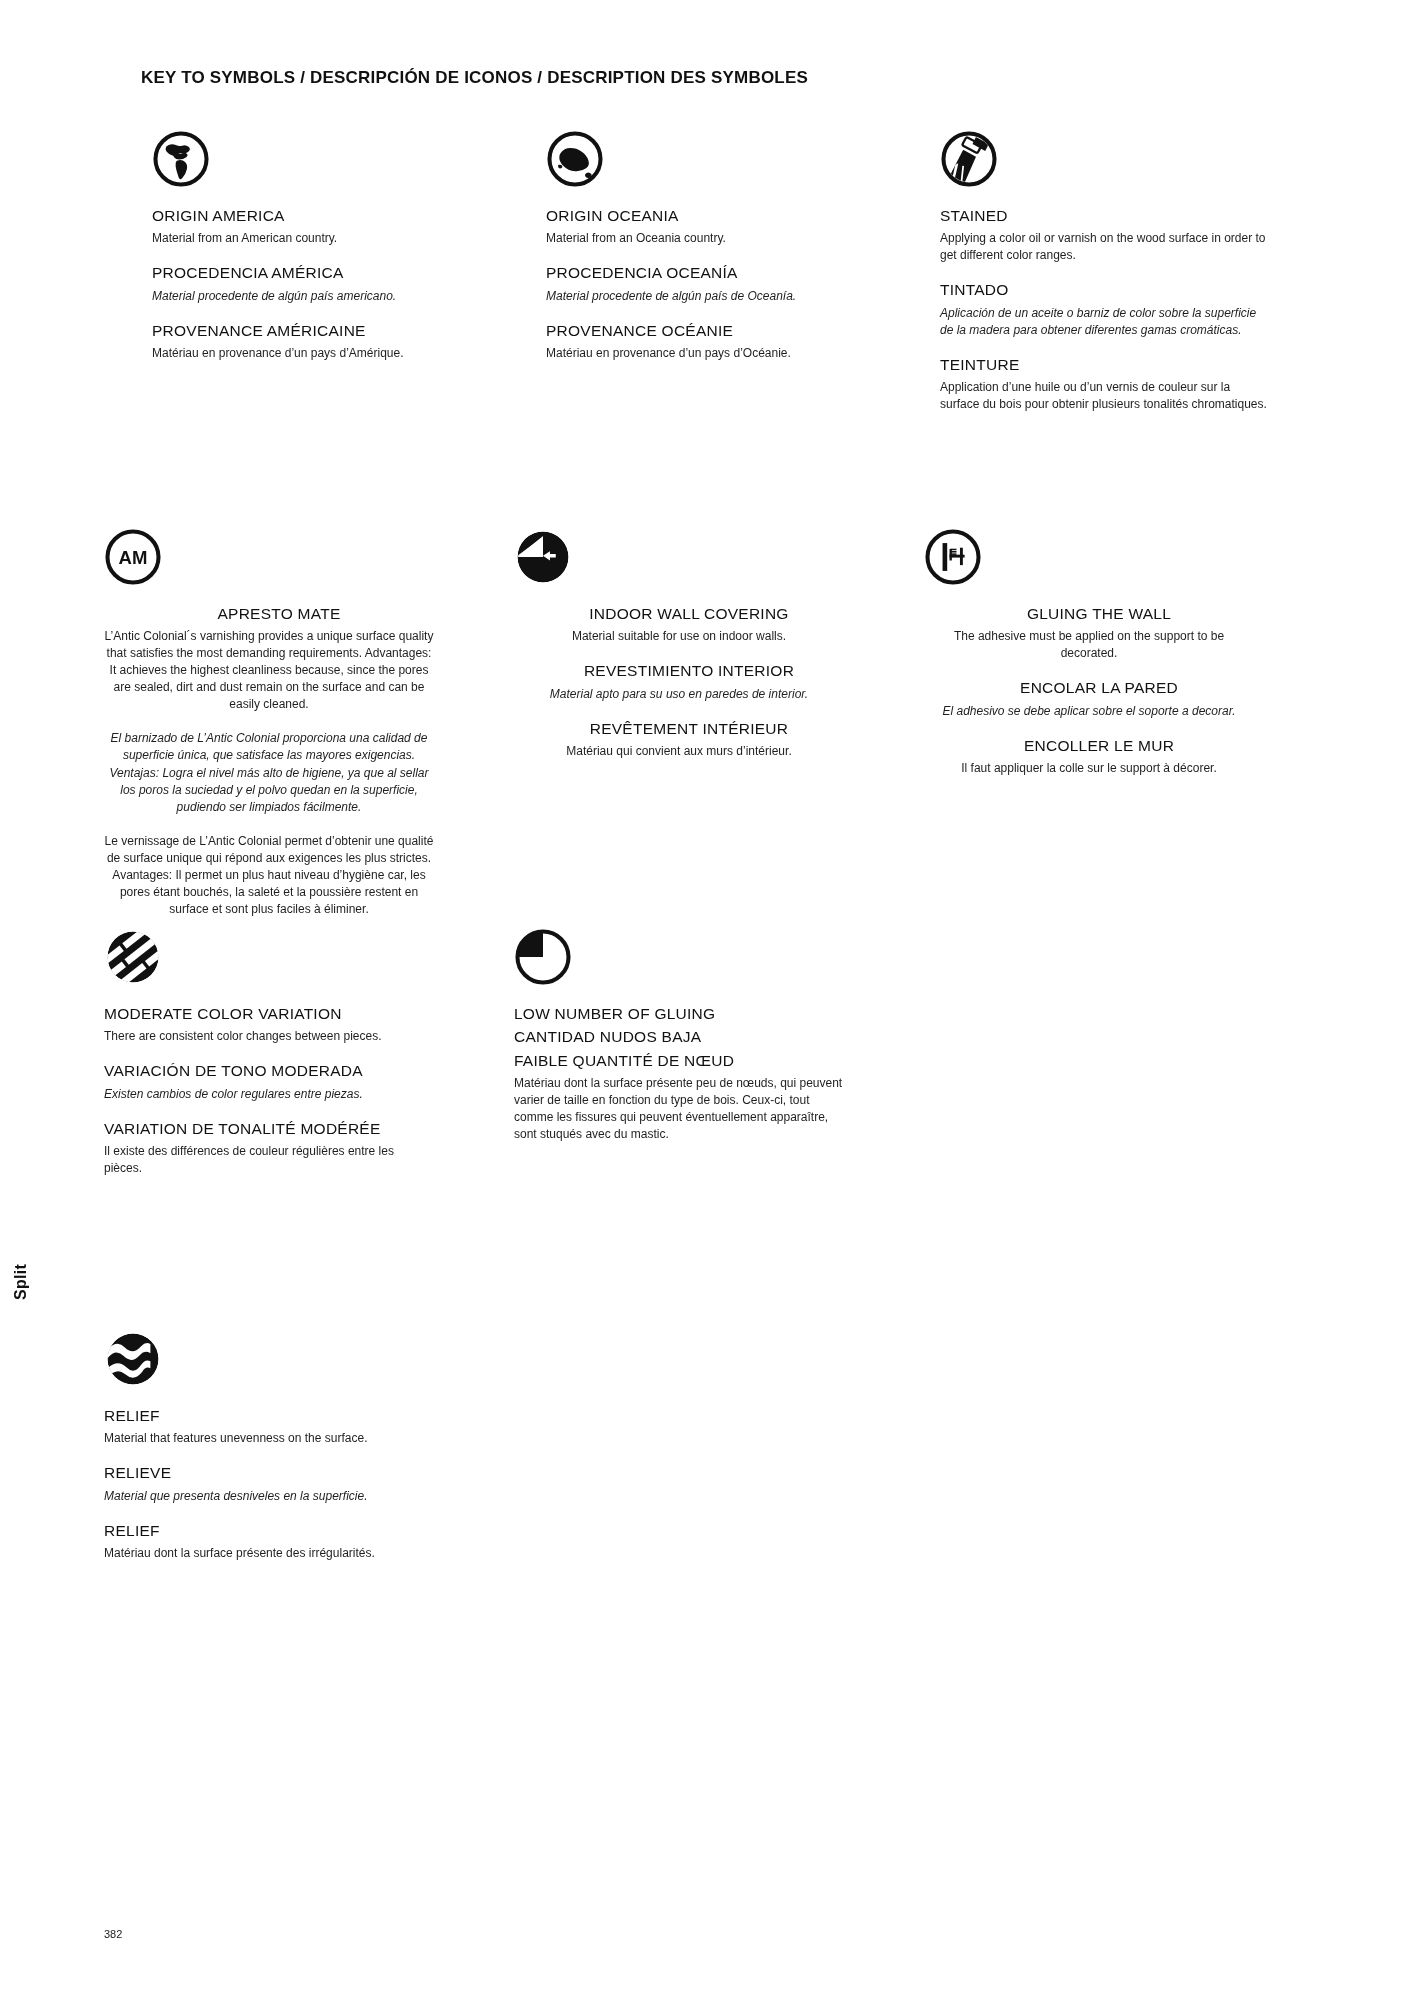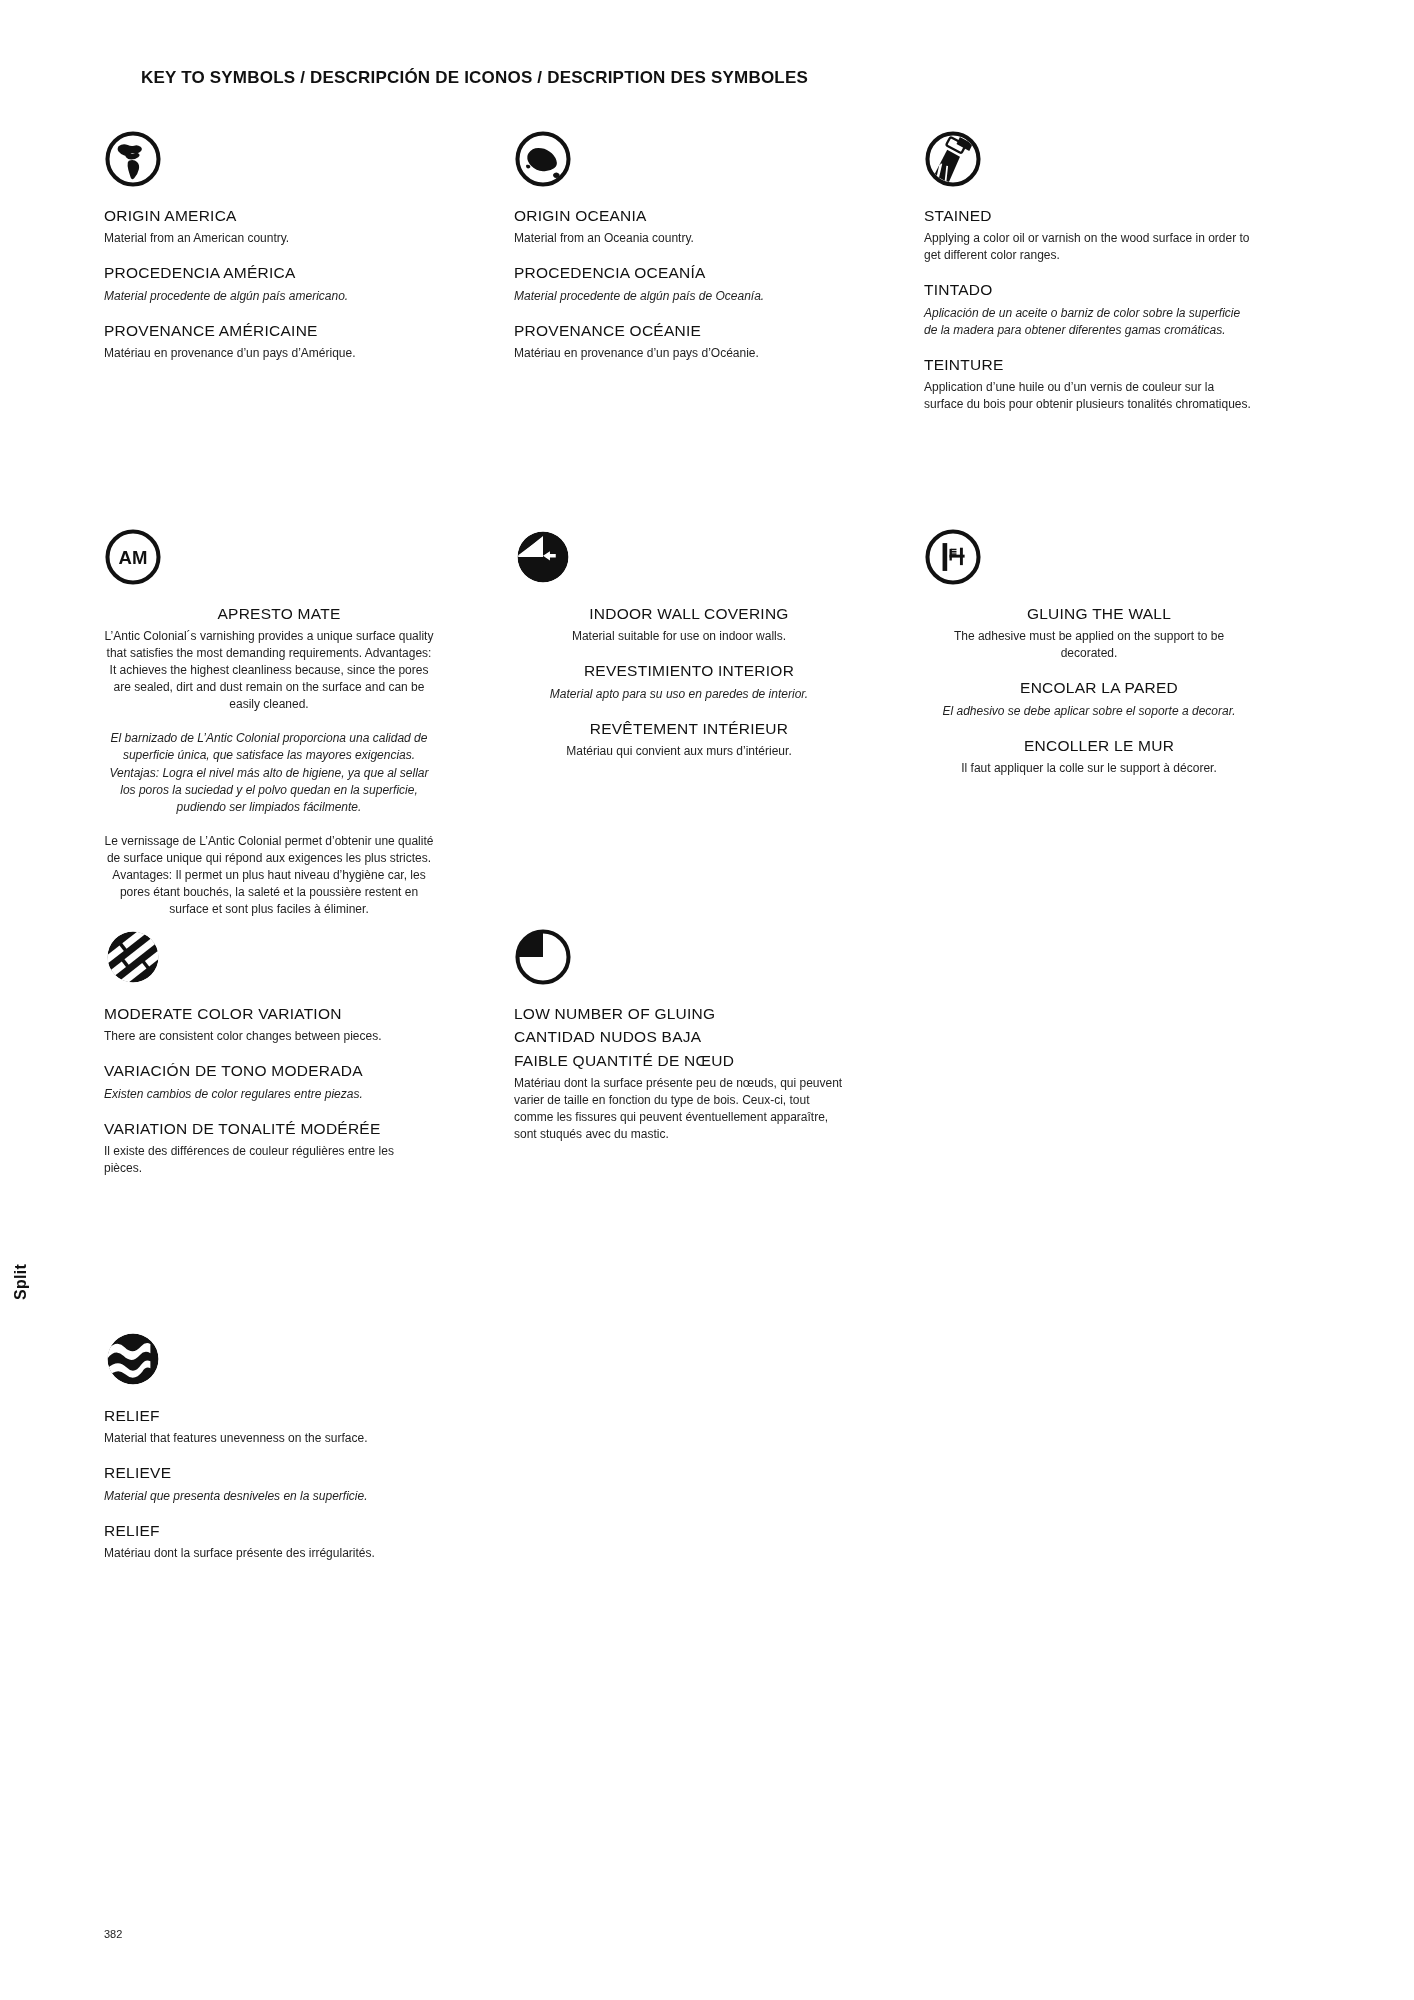--- a/index.html
+++ b/index.html
@@ -68,21 +68,21 @@
     position: relative;
     display: flex;
   }
   .col {
     width: 410px;
     padding-right: 60px;
     box-sizing: border-box;
   }
   .col.empty { visibility: hidden; }
 
-  .row-1 { height: 398px; }
+  .row-1 { height: 398px; margin-left: 48px; }
   .row-2 { height: 400px; text-align: center; }
   .row-3 { height: 402px; }
   .row-4 { height: 300px; }
 
   
   .icon-wrap {
     width: 58px;
     height: 58px;
     margin-bottom: 19px;
   }

